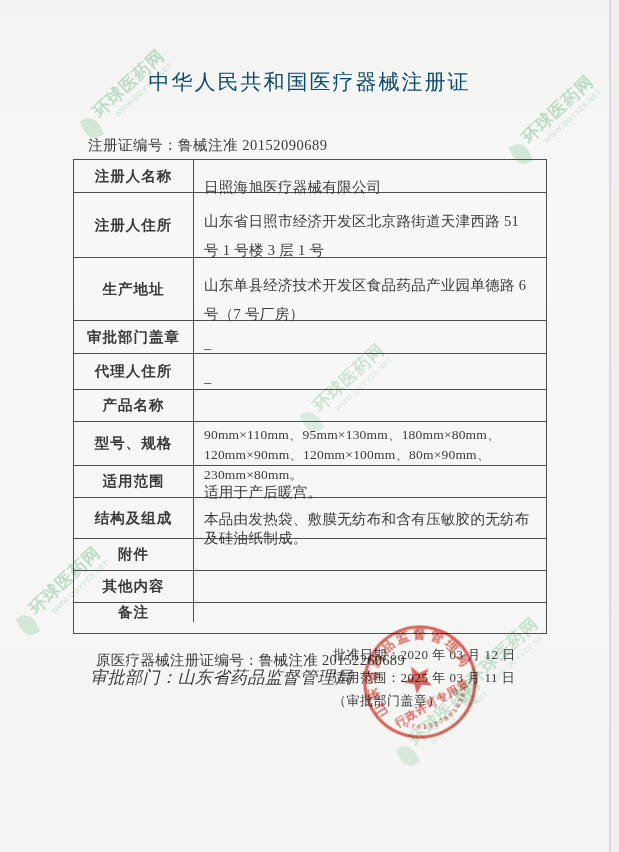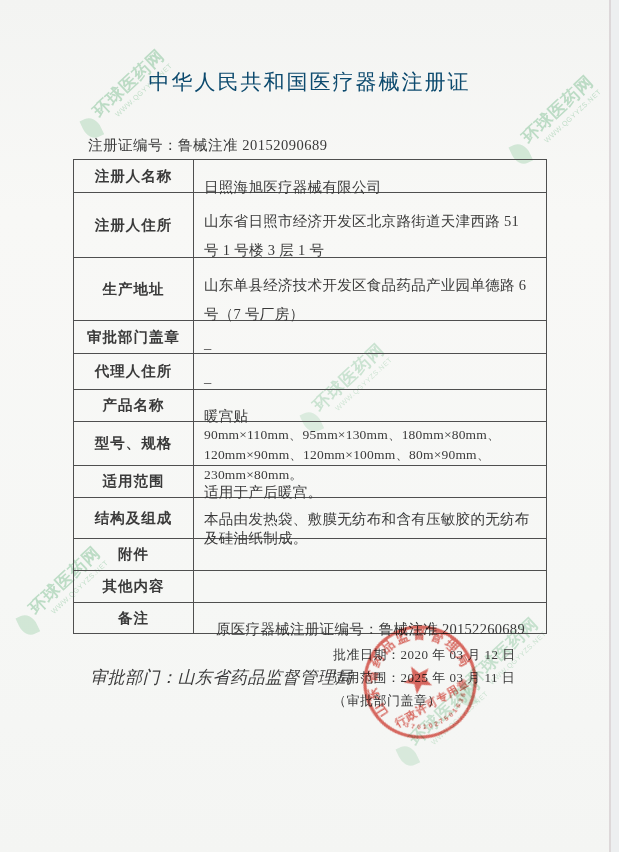--- a/index.html
+++ b/index.html
@@ -18,21 +18,21 @@
   }
   .regline{
     position:absolute;left:88px;top:136px;font-size:14.5px;z-index:2;letter-spacing:.5px;
   }
 
   .doc-table{
     position:absolute;left:73px;top:159px;width:474px;z-index:2;
     border:1px solid #4f4f4f;box-sizing:border-box;background:transparent;
   }
   .row{display:flex;box-sizing:border-box;border-bottom:1px solid #4f4f4f;}
-  .row:last-child{border-bottom:none;}
+  .row:last-child{border-bottom:none;flex-direction:column;}
   .cell-label{
     width:120px;box-sizing:border-box;border-right:1px solid #4f4f4f;
     display:flex;align-items:center;justify-content:center;
     font-size:14.5px;letter-spacing:1px;text-align:center;flex-shrink:0;font-weight:bold;
   }
   .cell-value{
     flex:1;display:flex;align-items:center;box-sizing:border-box;
     padding:2px 10px;font-size:14.5px;line-height:29px;letter-spacing:.3px;margin-top:22px;
   }
   .r1{height:33px;} .r2{height:65px;} .r3{height:63px;} .r4{height:33px;}
@@ -143,21 +143,20 @@
   <div class="row r4">
     <div class="cell-label">审批部门盖章</div>
     <div class="cell-value">–</div>
   </div>
   <div class="row r5">
     <div class="cell-label">代理人住所</div>
     <div class="cell-value">–</div>
   </div>
   <div class="row r6">
     <div class="cell-label">产品名称</div>
-    <div class="cell-value">暖宫贴</div>
   </div>
   <div class="row r7">
     <div class="cell-label">型号、规格</div>
     <div class="cell-value">90mm×110mm、95mm×130mm、180mm×80mm、120mm×90mm、120mm×100mm、80m×90mm、230mm×80mm。</div>
   </div>
   <div class="row r9">
     <div class="cell-label">适用范围</div>
     <div class="cell-value">适用于产后暖宫。</div>
   </div>
   <div class="row r8">

